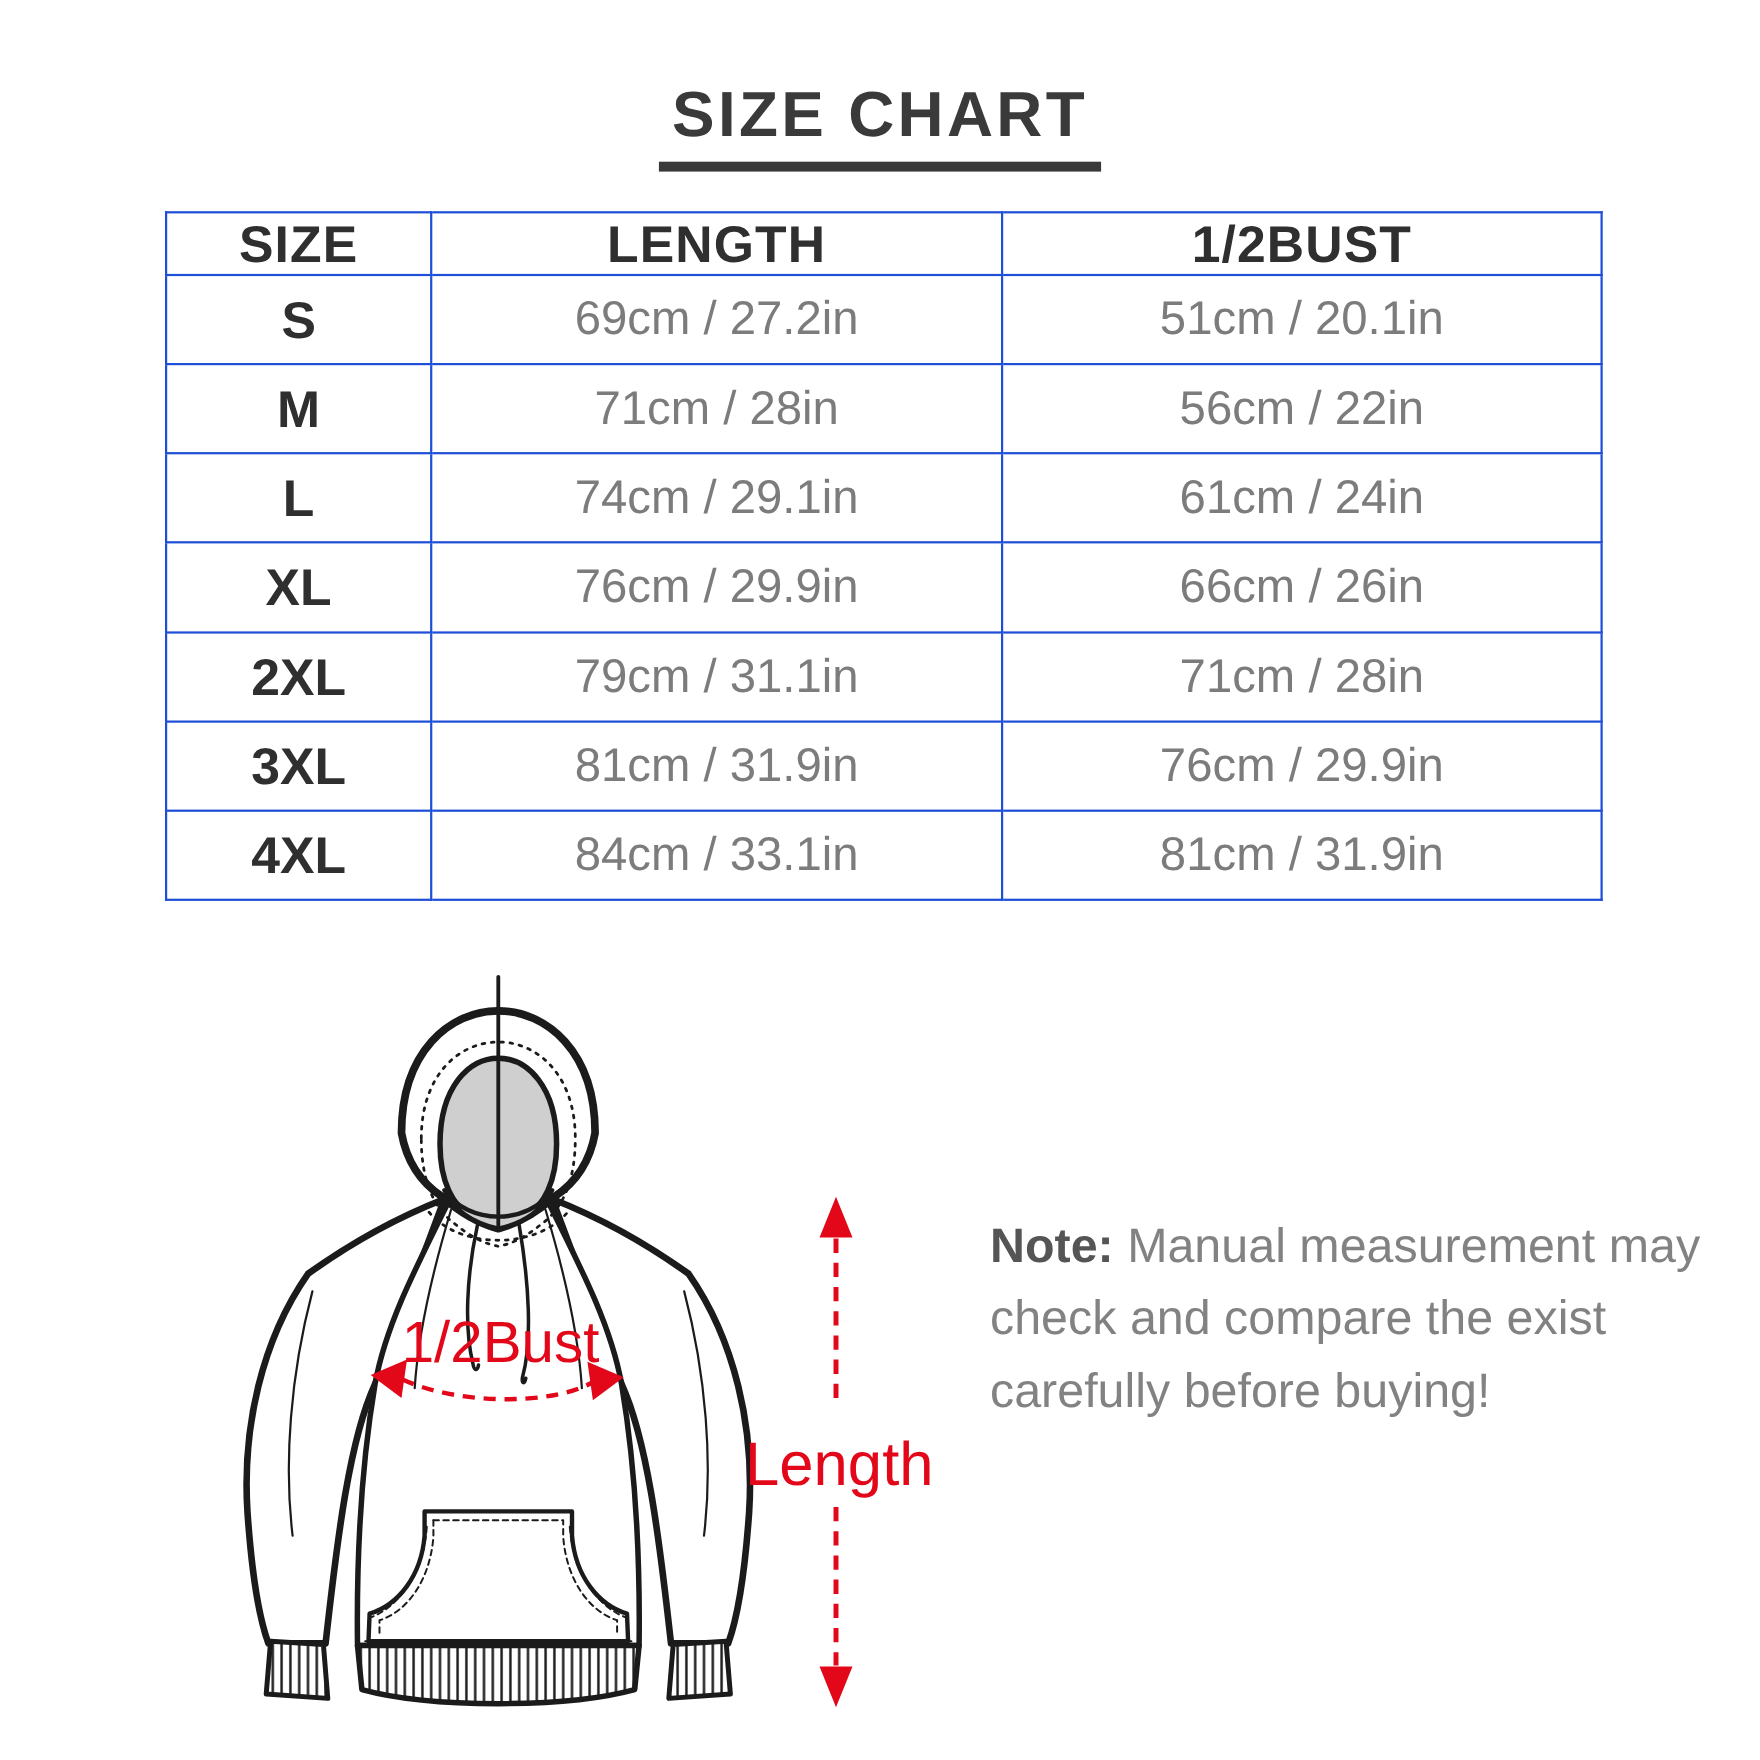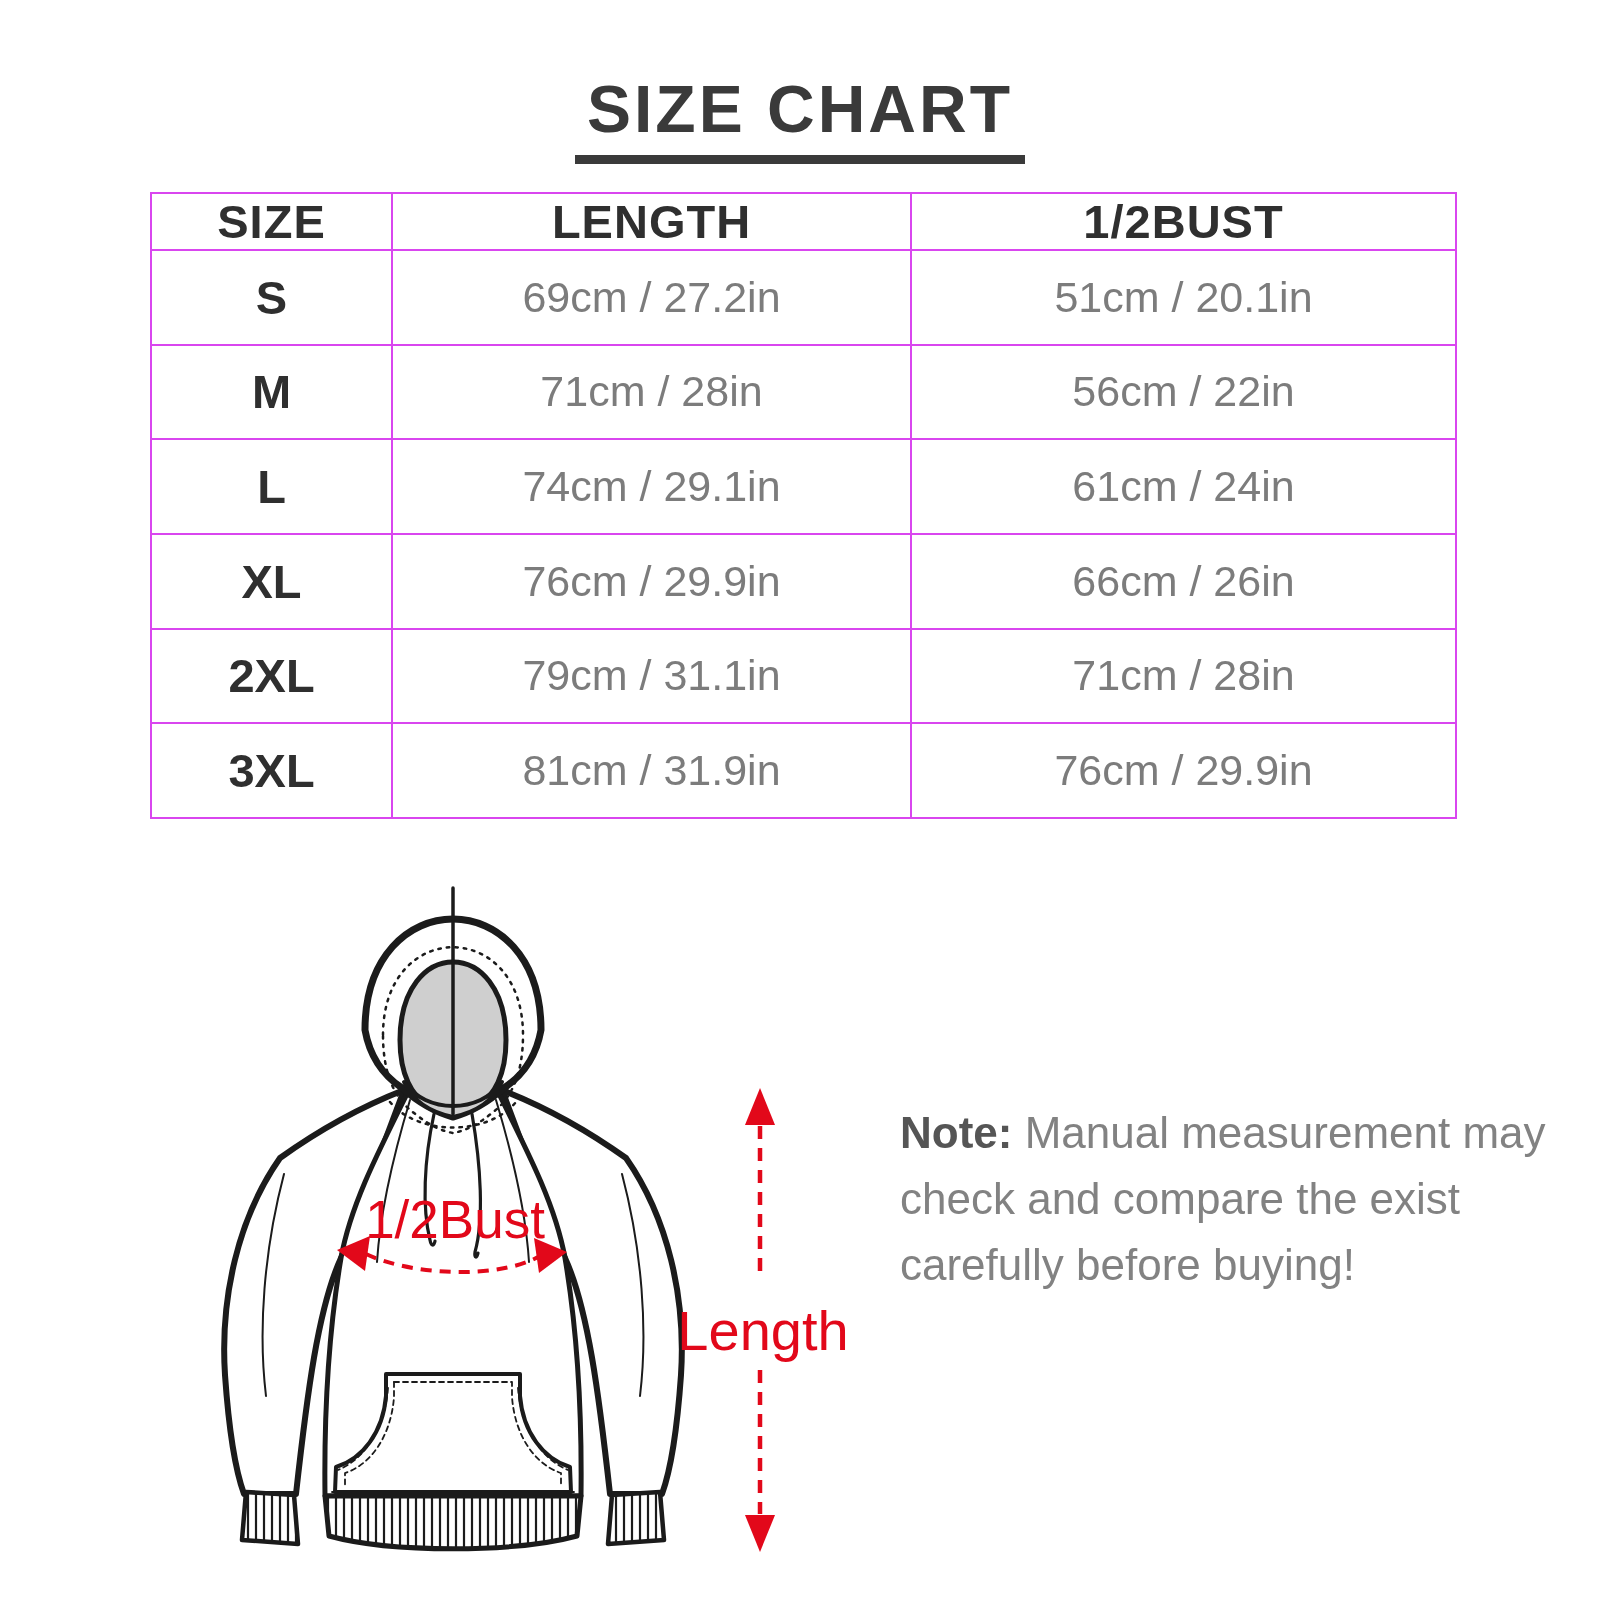--- a/index.html
+++ b/index.html
@@ -3,31 +3,31 @@
 <meta charset="utf-8">
 <style>
   html,body{margin:0;padding:0;}
   body{
     width:1600px;height:1600px;position:relative;background:#ffffff;
     font-family:"Liberation Sans", sans-serif;overflow:hidden;
   }
   
   .title-wrap{position:absolute;top:76px;left:0;width:1600px;text-align:center;}
   .title-text{
-    display:inline-block;font-size:66px;font-weight:bold;color:#3a3a3a;
+    display:inline-block;font-size:58px;font-weight:bold;color:#3a3a3a;
     letter-spacing:3px;border-bottom:9px solid #3a3a3a;padding:0 12px 13px 12px;
     line-height:1;
   }
   
   table.size-chart{
     position:absolute;left:150px;top:192px;width:1305px;height:627px;
     border-collapse:collapse;table-layout:fixed;
   }
   table.size-chart th, table.size-chart td{
-    border:2px solid #d946ef;text-align:center;vertical-align:middle;padding:0;
+    border:2px solid #1d4ed8;text-align:center;vertical-align:middle;padding:0;
   }
   table.size-chart th{font-size:47px;font-weight:bold;color:#2f2f2f;letter-spacing:1px;}
   td.size-cell{font-size:47px;font-weight:bold;color:#2f2f2f;}
   td.value-cell{font-size:43px;font-weight:normal;color:#7c7c7c;}
   col.c1{width:241px;} col.c2{width:519px;} col.c3{width:545px;}
   
   svg.hoodie{position:absolute;left:180px;top:830px;width:700px;height:740px;}
   .red-label{font-family:"Liberation Sans", sans-serif;}
   
   .note{
@@ -79,20 +79,25 @@
     </tr>
     <tr>
       <td class="size-cell">2XL</td>
       <td class="value-cell">79cm / 31.1in</td>
       <td class="value-cell">71cm / 28in</td>
     </tr>
     <tr>
       <td class="size-cell">3XL</td>
       <td class="value-cell">81cm / 31.9in</td>
       <td class="value-cell">76cm / 29.9in</td>
+    </tr>
+    <tr>
+      <td class="size-cell">4XL</td>
+      <td class="value-cell">84cm / 33.1in</td>
+      <td class="value-cell">81cm / 31.9in</td>
     </tr>
   </tbody>
 </table>
 
 <svg class="hoodie" viewBox="0 0 700 740" xmlns="http://www.w3.org/2000/svg">
   <defs>
     <pattern id="rib" patternUnits="userSpaceOnUse" width="8" height="12">
       <rect width="8" height="12" fill="#ffffff"></rect>
       <line x1="4" y1="0" x2="4" y2="12" stroke="#1b1b1b" stroke-width="2.2"></line>
     </pattern>

